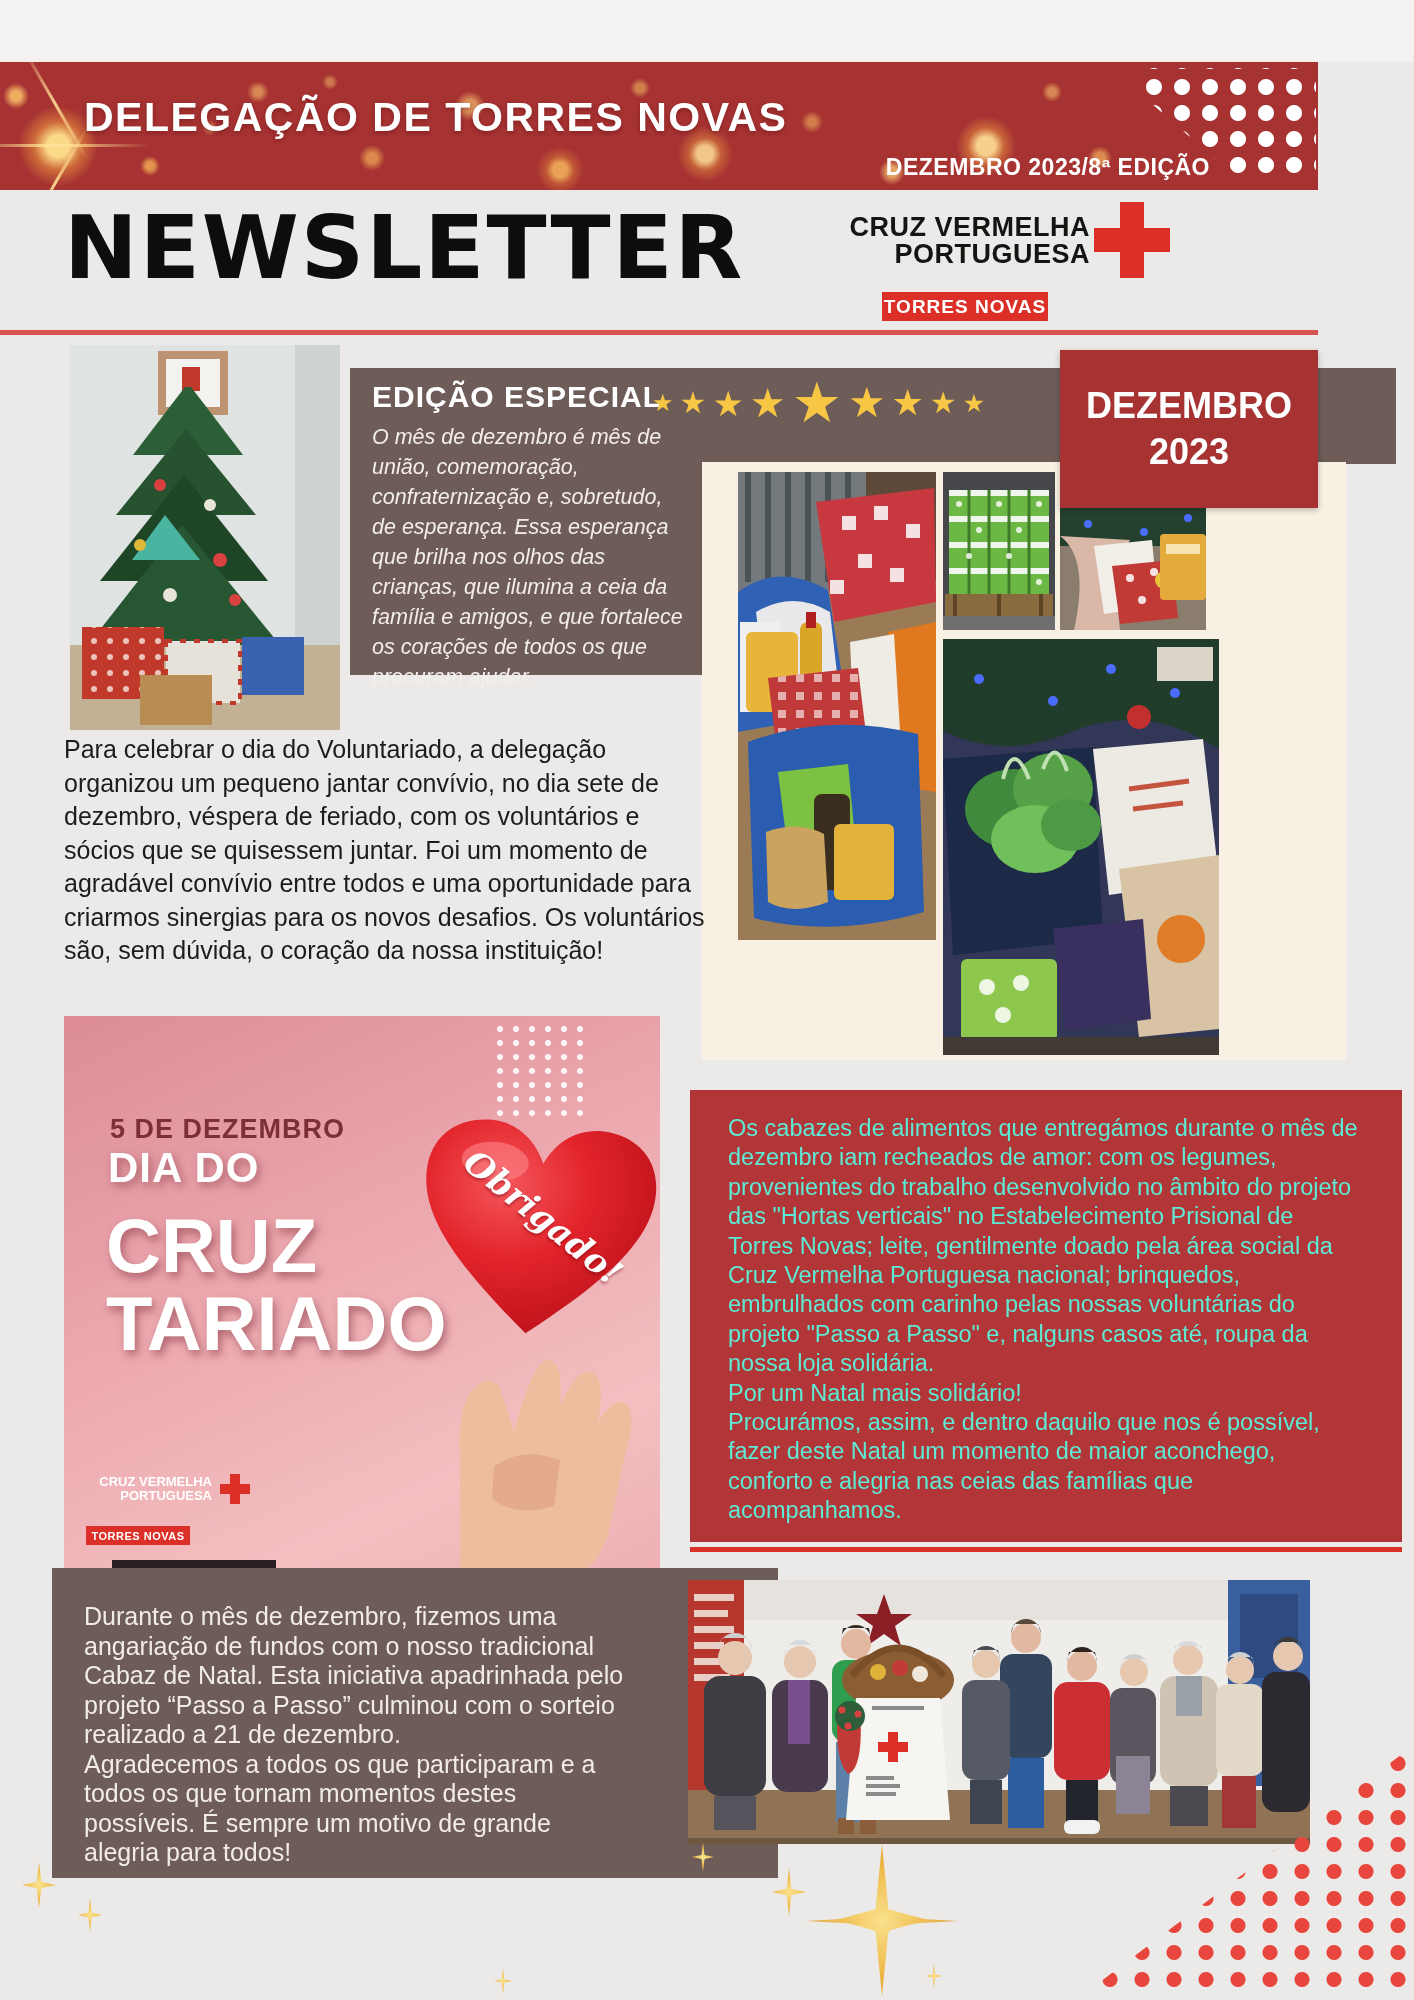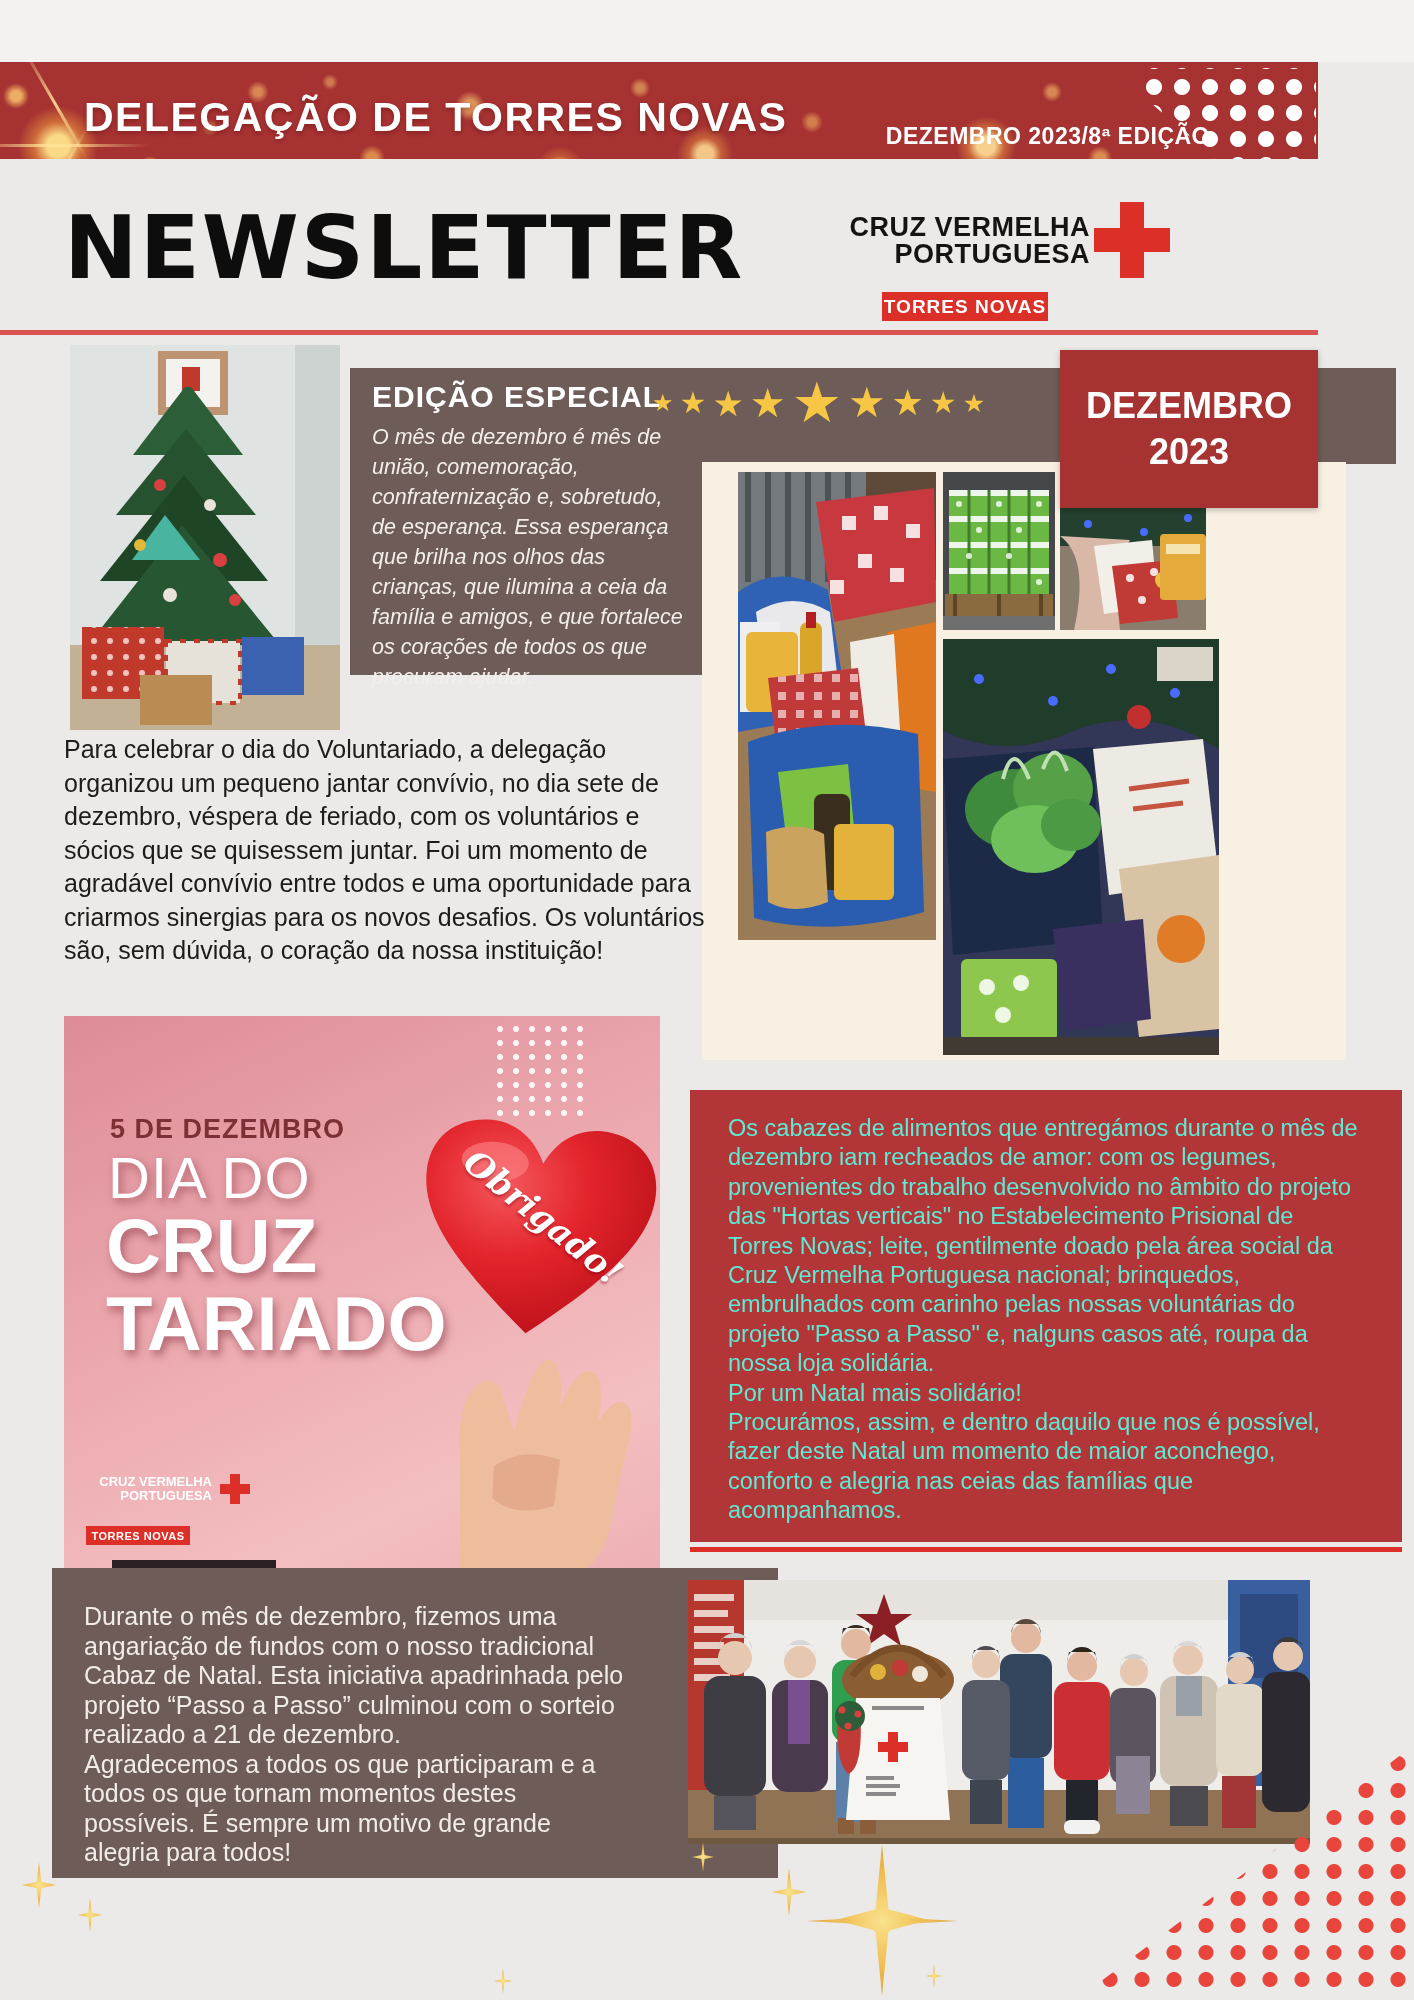--- a/index.html
+++ b/index.html
@@ -1,21 +1,21 @@
 <!DOCTYPE html>
 <html style="--banner_red: #a63232; --bright_red: #dc2f27; --divider_red: #d85450; --brown: #6d5c58; --cream: #f8f0e3; --box_red: #b23538; --pink: #efabb1; --gold: #f6c644;"><head>
 <meta charset="utf-8">
 <style>
   html,body{margin:0;padding:0;background:#dedcda;font-family:"Liberation Sans",sans-serif;}
   .page{position:relative;width:1414px;height:2000px;margin:0 auto;background:#eceae8;overflow:hidden;}
   .abs{position:absolute;}
 
   
   .top-strip{left:0;top:0;width:1414px;height:62px;background:#f4f2f0;}
-  .banner{left:0;top:62px;width:1318px;height:97px;background:var(--banner_red,#a63232);overflow:hidden;}
+  .banner{left:0;top:62px;width:1318px;height:128px;background:var(--banner_red,#a63232);overflow:hidden;}
   .banner .bokeh{position:absolute;inset:0;pointer-events:none;background-image:
     radial-gradient(circle at 58px 84px, rgba(255,226,140,.95) 0 11px, rgba(255,176,66,.45) 24px, transparent 40px),
     radial-gradient(circle at 16px 34px, rgba(255,205,110,.8) 0 5px, transparent 13px),
     radial-gradient(circle at 150px 104px, rgba(255,190,90,.7) 0 4px, transparent 10px),
     radial-gradient(circle at 258px 30px, rgba(255,205,110,.55) 0 4px, transparent 11px),
     radial-gradient(circle at 372px 96px, rgba(255,195,95,.6) 0 5px, transparent 13px),
     radial-gradient(circle at 470px 44px, rgba(255,210,120,.6) 0 6px, transparent 15px),
     radial-gradient(circle at 560px 108px, rgba(255,200,100,.75) 0 7px, rgba(255,170,60,.3) 14px, transparent 24px),
     radial-gradient(circle at 640px 26px, rgba(255,205,110,.5) 0 4px, transparent 10px),
     radial-gradient(circle at 705px 92px, rgba(255,225,150,.85) 0 8px, rgba(255,180,70,.35) 16px, transparent 28px),
@@ -67,21 +67,21 @@
   .red-box{left:690px;top:1090px;width:712px;height:452px;background:var(--box_red,#b23538);color:#5eead4;box-sizing:border-box;padding:24px 38px;font-size:23.5px;line-height:29.4px;}
   .red-box p{margin:0;}
   .red-underline{left:690px;top:1547px;width:712px;height:5px;background:var(--bright_red,#dc2f27);}
   .brown-box{left:52px;top:1568px;width:726px;height:310px;background:var(--brown,#6d5c58);color:#f2ece9;box-sizing:border-box;padding:34px 0 0 32px;font-size:25px;line-height:29.5px;}
   .brown-box p{margin:0;width:545px;}
 
   
   .poster{left:64px;top:1005px;width:596px;height:556px;background:linear-gradient(155deg,#dd8c97 0%,#eba6ad 40%,#f3bfc1 78%,#eeb0b4 100%);overflow:hidden;margin-top:11px;}
   .poster-dots{position:absolute;left:428px;top:6px;width:100px;height:100px;background-image:radial-gradient(circle,rgba(255,255,255,.9) 2.6px,transparent 3.4px);background-size:16px 14px;}
   .poster-date{position:absolute;left:46px;top:98px;color:#7c3036;font-size:27px;font-weight:bold;letter-spacing:1px;}
-  .poster-l1{position:absolute;left:44px;top:128px;color:#fff;font-size:58px;font-weight:normal;letter-spacing:1px;text-shadow:3px 4px 8px rgba(130,50,60,.55);}
+  .poster-l1{position:absolute;left:44px;top:128px;color:#fff;font-size:42px;font-weight:bold;letter-spacing:1px;text-shadow:3px 4px 8px rgba(130,50,60,.55);}
   .poster-l2{position:absolute;left:42px;top:186px;color:#fff;font-size:76px;font-weight:bold;text-shadow:3px 5px 9px rgba(130,50,60,.55);}
   .poster-l3{position:absolute;left:42px;top:264px;color:#fff;font-size:76px;font-weight:bold;text-shadow:3px 5px 9px rgba(130,50,60,.55);}
   .heart-wrap{position:absolute;left:352px;top:102px;width:240px;height:230px;transform:rotate(6deg);}
   .heart-text{position:absolute;left:30px;top:78px;width:190px;color:#fff;font-family:"DejaVu Serif","Liberation Serif",serif;font-style:italic;font-weight:bold;font-size:34px;transform:rotate(33deg);text-shadow:1px 2px 3px rgba(110,0,10,.45);}
   .mini-logo{position:absolute;left:22px;top:458px;display:flex;align-items:center;gap:8px;}
   .mini-logo-text{width:126px;text-align:right;color:#fff;font-weight:bold;font-size:13px;line-height:14px;}
   .mini-cross{position:relative;width:30px;height:30px;}
   .mini-cross::before{content:"";position:absolute;left:10px;top:0;width:10px;height:30px;background:var(--bright_red,#dc2f27);}
   .mini-cross::after{content:"";position:absolute;left:0;top:10px;width:30px;height:10px;background:var(--bright_red,#dc2f27);}
   .mini-badge{position:absolute;left:22px;top:510px;width:104px;height:19px;background:var(--bright_red,#dc2f27);color:#fff;font-size:11px;font-weight:bold;display:flex;align-items:center;justify-content:center;letter-spacing:.5px;}

